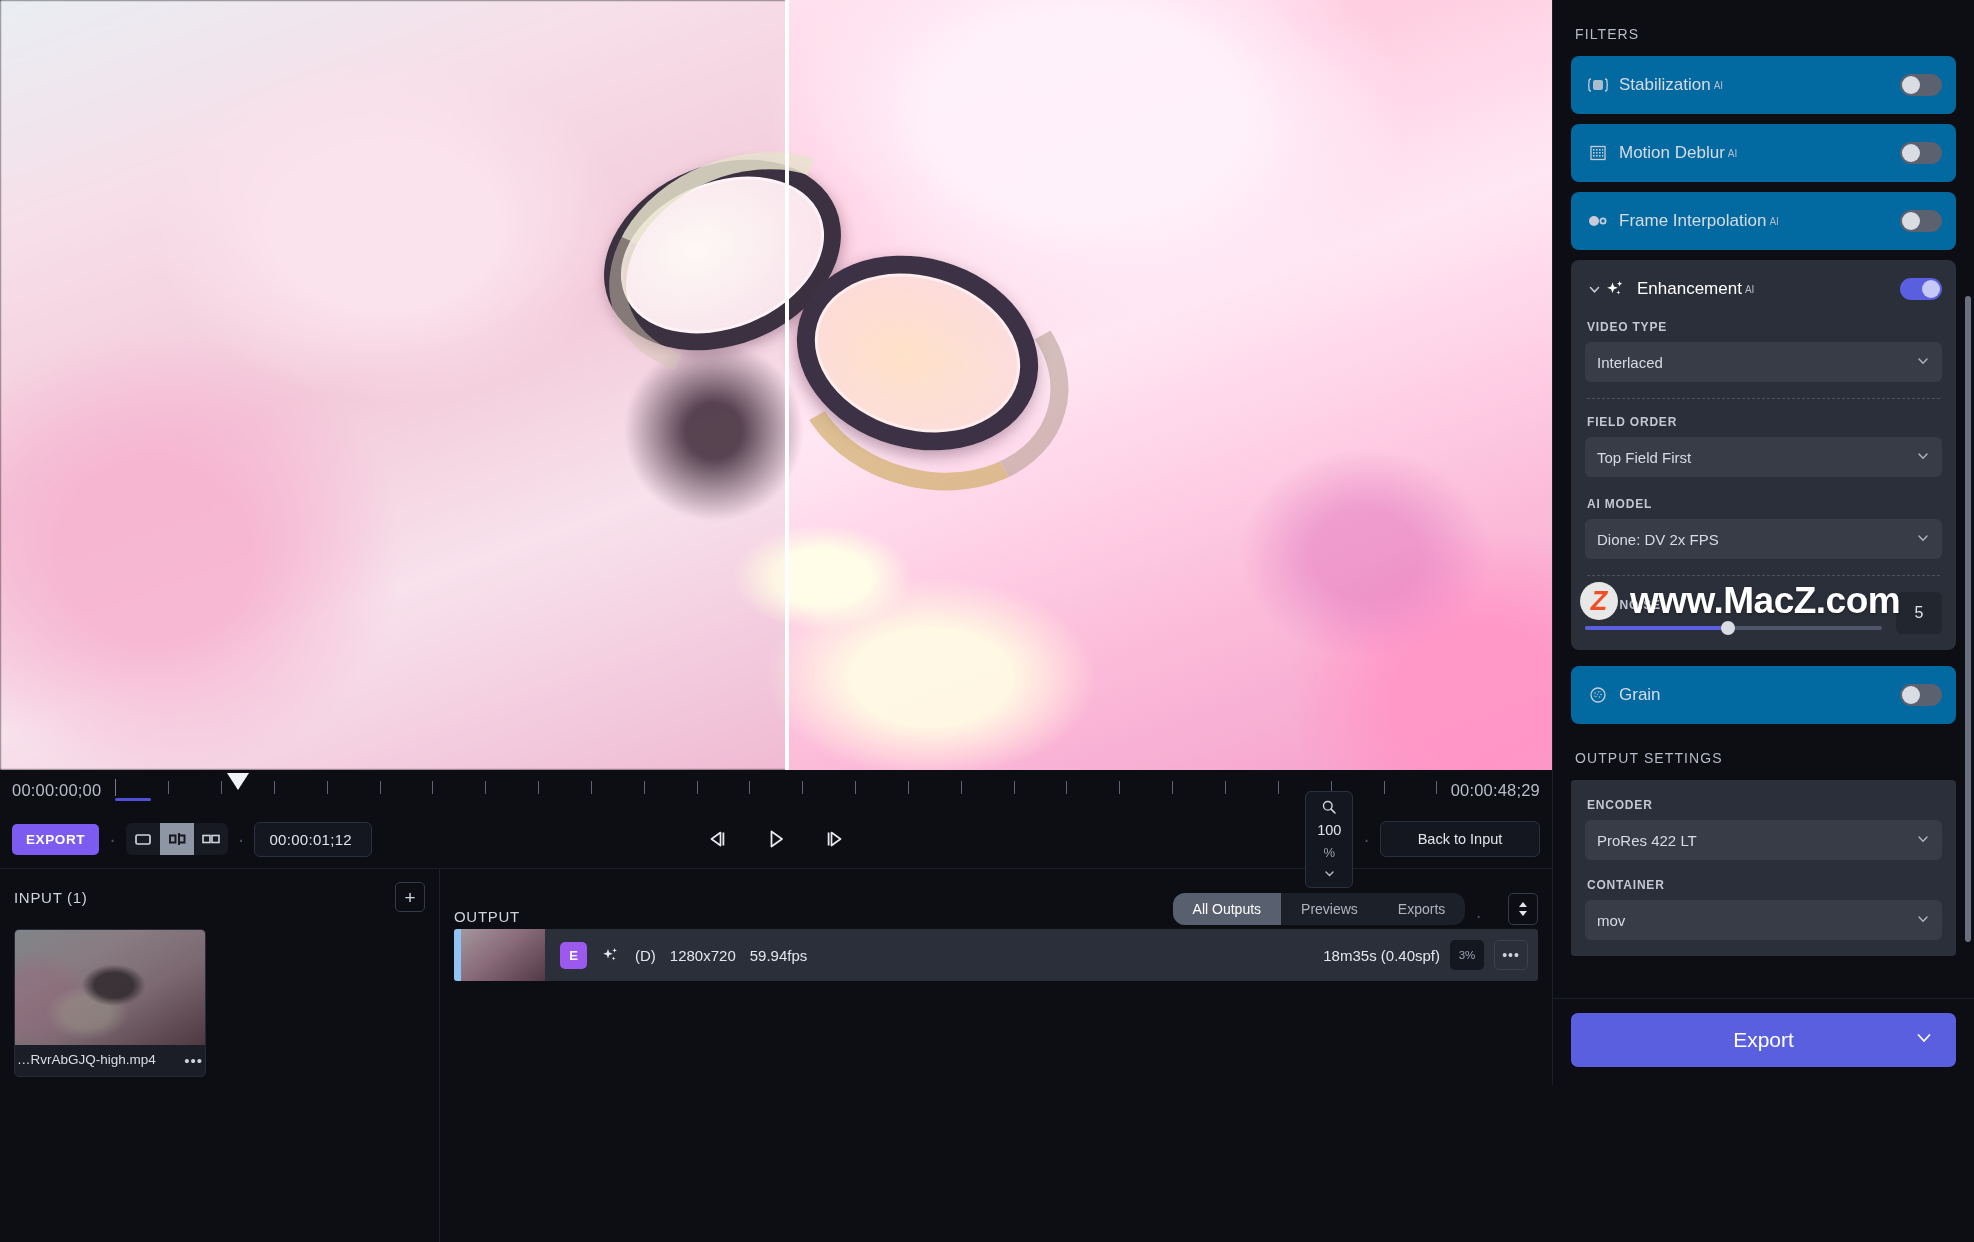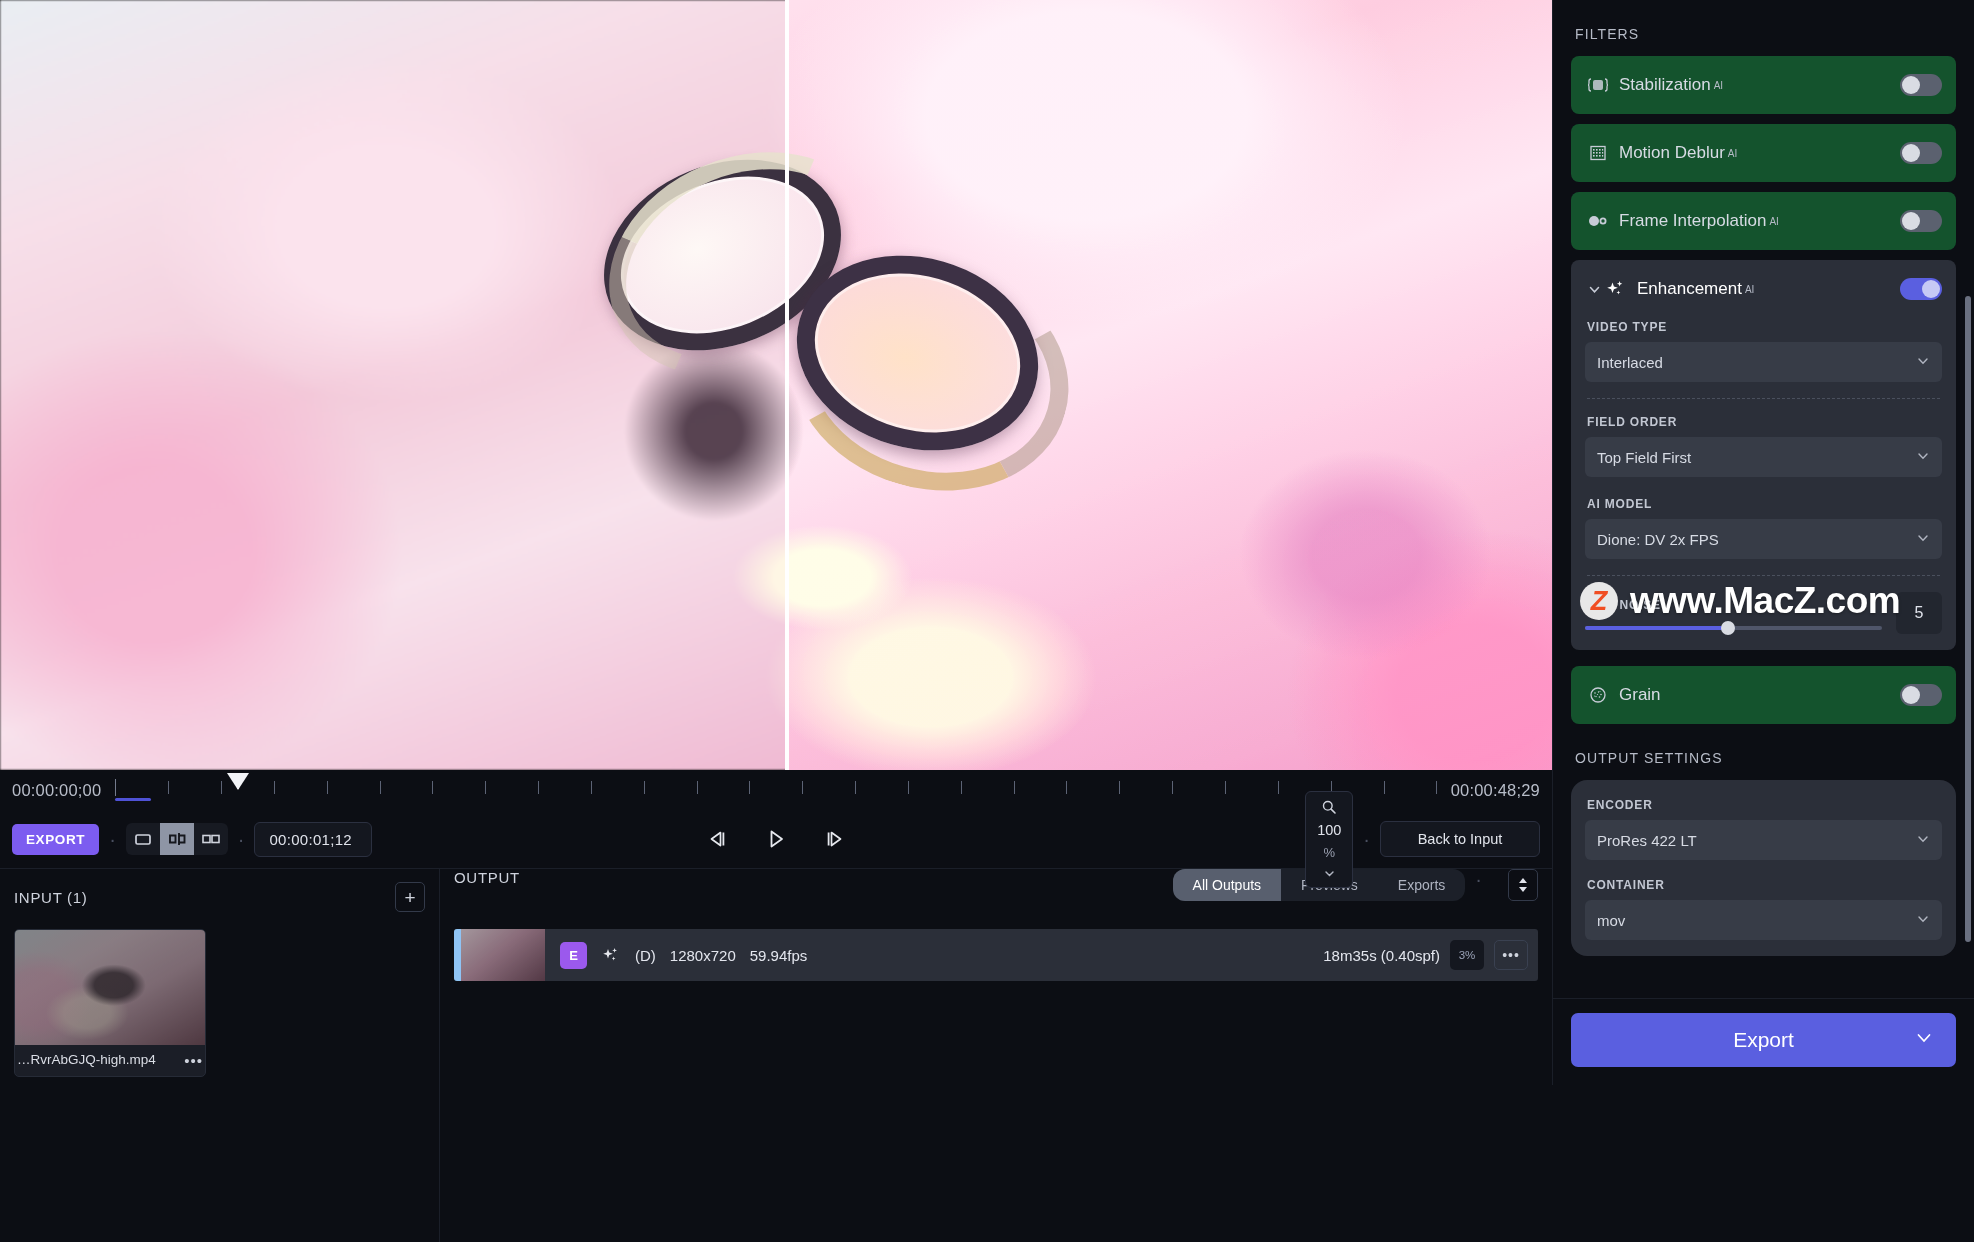--- a/index.html
+++ b/index.html
@@ -110,42 +110,42 @@
       radial-gradient(ellipse 40px 26px at 52% 48%, rgba(58,48,56,.75) 0 48%, rgba(58,48,56,0) 80%),
       radial-gradient(ellipse 52px 34px at 38% 72%, rgba(250,240,222,.5) 0 45%, rgba(250,240,222,0) 80%),
       radial-gradient(ellipse 70px 60px at 12% 60%, rgba(236,168,198,.45) 0 45%, rgba(236,168,198,0) 80%),
       linear-gradient(150deg,#cfd6dc 0%, #ddc8d2 30%, #c8aab8 60%, #7e5a68 100%);
     filter: brightness(.62) blur(.5px); }
   .thumb-foot { display:flex; align-items:flex-start; padding: 7px 2px; }
   .thumb-name { font-size:13.5px; color:#dadde5; white-space:nowrap; overflow:hidden; }
   .thumb-dots { margin-left:auto; color:#cdd1db; font-size:15px; letter-spacing:1px; cursor:pointer; }
 
   .output-pane { flex:1; display:flex; flex-direction:column; }
-  .out-head { height:56px; display:flex; align-items:flex-start; padding: 0 14px; }
+  .out-head { height:56px; display:flex; align-items:flex-end; padding: 0 14px; }
   .tabs { margin-left:auto; display:flex; background:#1c2029; border-radius:12px; overflow:hidden; }
   .tab { padding:8px 20px; font-size:14px; color:#aeb3c0; cursor:pointer; border:none; background:transparent; }
   .tab.active { background:#585f6e; color:#fff; }
   .sort-btn { width:30px; height:32px; margin-left:16px; border:1px solid #333a4a; border-radius:5px; background:transparent; cursor:pointer; display:flex; align-items:center; justify-content:center; }
   .out-row { display:flex; align-items:center; height:52px; background:#2b2f39; margin: 4px 14px 0 14px; border-radius:3px; overflow:hidden; position:relative; }
   .out-accent { width:7px; height:100%; background:#8fc4f5; }
   .out-thumb { width:84px; height:100%;
     background: linear-gradient(140deg,#d9c8d0 0%, #b78fa2 45%, #6e4b5c 100%);
     filter:brightness(.75); }
   .badge-e { width:27px; height:27px; margin-left:15px; border-radius:5px; background:#9b59ed; color:#fff; font-size:13px; font-weight:700; display:flex; align-items:center; justify-content:center; }
   .out-meta { display:flex; align-items:center; gap:14px; margin-left:14px; font-size:15px; color:#e3e6ee; }
   .out-right { margin-left:auto; display:flex; align-items:center; gap:10px; padding-right:10px; }
   .out-time { font-size:15px; color:#e3e6ee; }
   .pct-box { background:#14171f; border-radius:5px; min-width:34px; height:30px; display:flex; align-items:center; justify-content:center; font-size:11.5px; color:#9aa3b8; }
   .kebab { width:34px; height:30px; border:1px solid #3a4151; border-radius:5px; display:flex; align-items:center; justify-content:center; color:#cfd3dd; font-size:14px; letter-spacing:1px; cursor:pointer; }
 
   
   .right-panel { width: 422px; height:1085px; background:#0c0e14; border-left:1px solid #1b1f29; position:relative; display:flex; flex-direction:column; }
   .rp-scroll { flex:1; overflow:hidden; padding: 0 18px; position:relative; }
   .sec-title { font-size:14px; letter-spacing:1.1px; color:#b6bbc7; margin: 26px 0 14px 4px; }
-  .filter-card { background:#14532d; border-radius:8px; margin-bottom:10px; }
+  .filter-card { background:#0369a1; border-radius:8px; margin-bottom:10px; }
   .filter-card.active { background:#2b2f39; }
   .filter-row { display:flex; align-items:center; height:58px; padding: 0 14px; }
   .chev { width:18px; display:flex; align-items:center; justify-content:center; color:#b9bec9; cursor:pointer; }
   .f-icon { width:26px; display:flex; align-items:center; justify-content:center; margin-right:8px; color:#c7ccd7; }
   .f-name { font-size:17px; color:#d7dbe4; }
   .f-name.on { color:#fff; }
   .ai-sup { font-size:10px; vertical-align:super; color:#b6bbc7; margin-left:3px;text-align:center; }
   .toggle { margin-left:auto; width:42px; height:22px; border-radius:11px; background:#5b616f; position:relative; cursor:pointer; }
   .toggle .knob { position:absolute; top:2px; left:2px; width:18px; height:18px; border-radius:50%; background:#d9dce3; }
   .toggle.on { background:#5a5fe0; }
@@ -159,21 +159,21 @@
   }
   .select .caret { margin-left:auto; color:#b1b6c2; }
   .dash { border-top:1px dashed #4a505d; margin:16px 2px; }
   .noise-row { display:flex; align-items:center; gap:14px; }
   .noise-left { flex:1; }
   .slider-track { position:relative; height:4px; background:#50566a; border-radius:2px; margin-top:14px; }
   .slider-fill { position:absolute; left:0; top:0; height:4px; width:48%; background:#5a5fe0; border-radius:2px; }
   .slider-knob { position:absolute; left:48%; top:-5px; width:14px; height:14px; border-radius:50%; background:#d9dce3; margin-left:-7px; }
   .noise-val { width:46px; height:42px; background:#22262f; border-radius:6px; display:flex; align-items:center; justify-content:center; font-size:16px; color:#dfe2ea; }
 
-  .out-settings-card { background:#2b2f39; border-radius:16px; padding:16px 14px; }
+  .out-settings-card { background:#2b2f39; border-radius:4px; padding:16px 14px; }
   .two-col { display:flex; margin-top:16px; }
   .two-col > div { flex:1; }
   .select.small2 { width:100%; }
 
   .export-bar { padding: 14px 18px 18px 18px; border-top:1px solid #1b1f29; }
   .export-btn {
     width:100%; height:54px; background:#5a5fe0; border:none; border-radius:7px; color:#fff;
     font-size:21px; cursor:pointer; position:relative; display:flex; align-items:center; justify-content:center;
   }
   .export-btn .caret { position:absolute; right:22px; }

